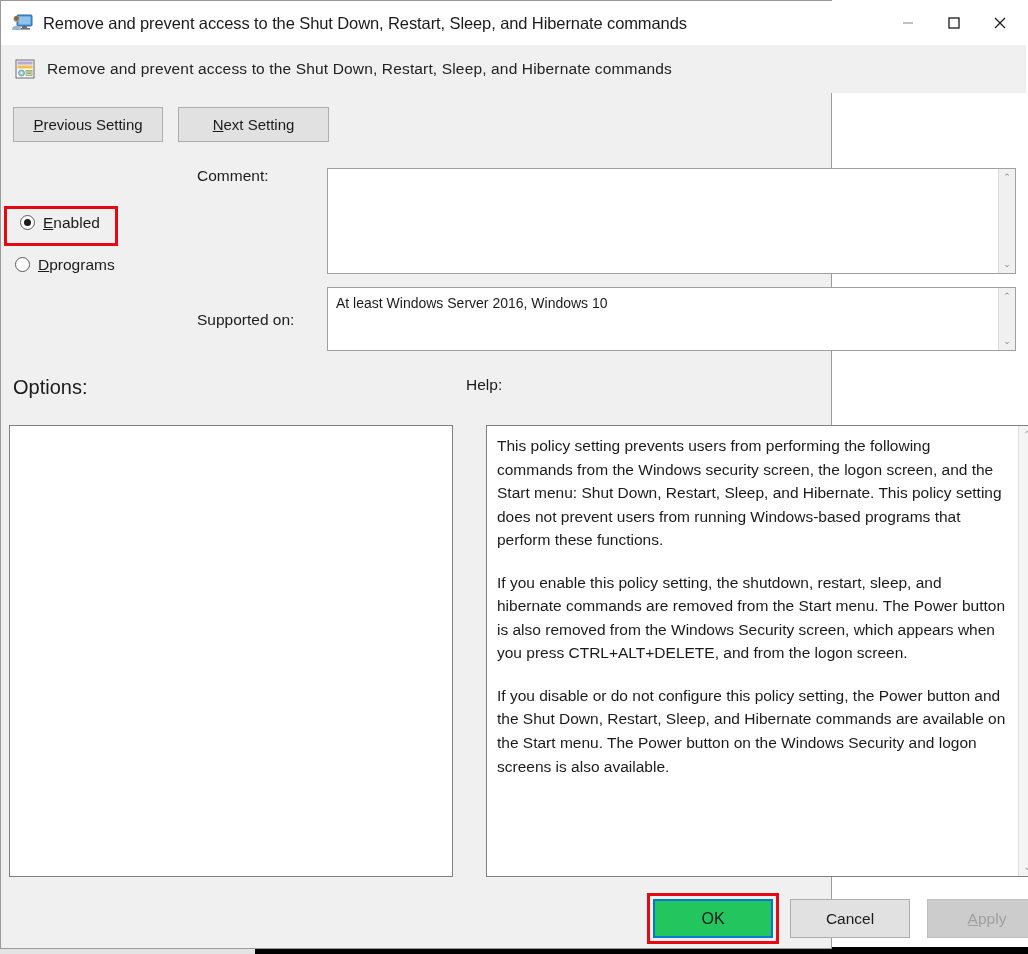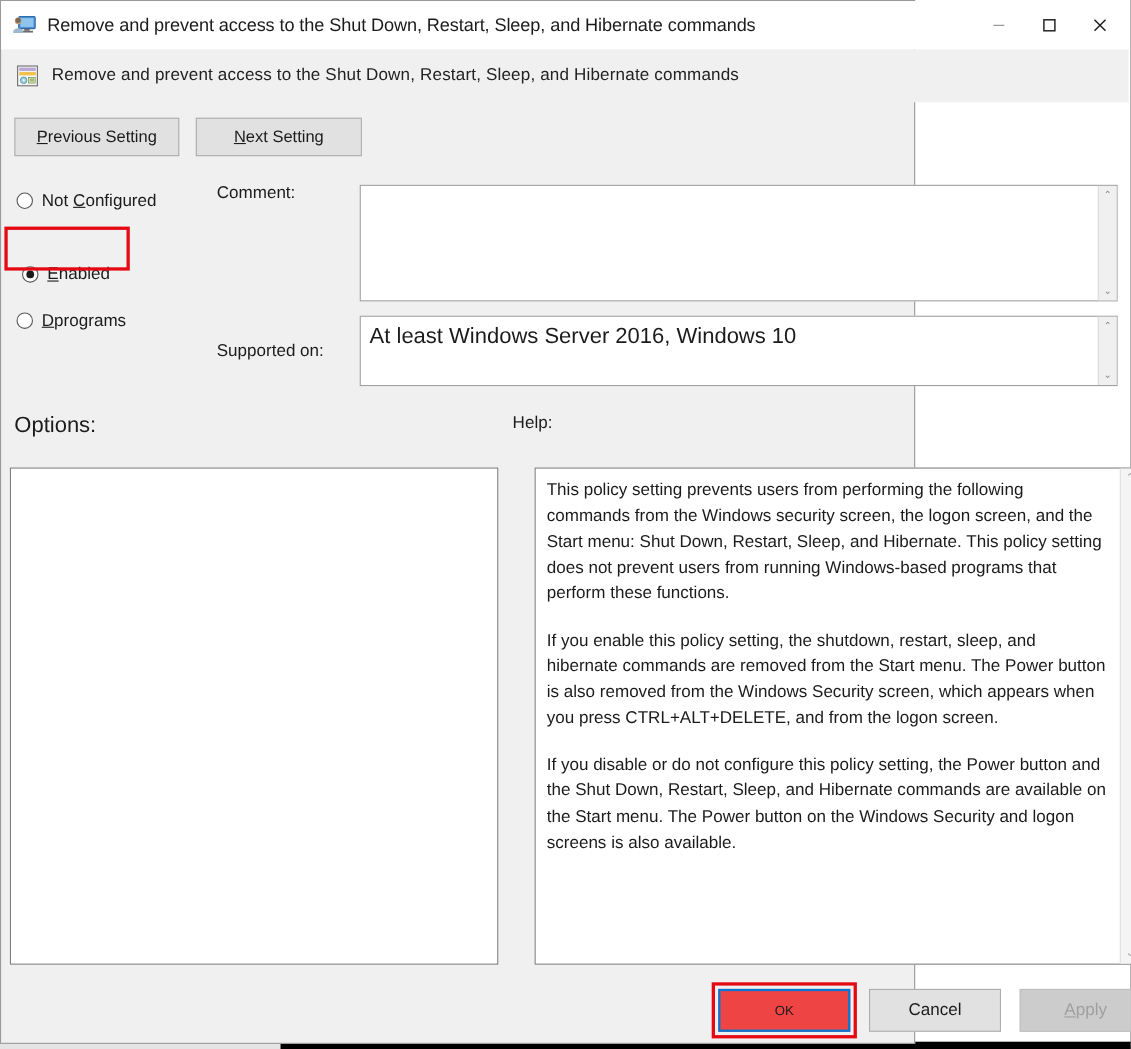--- a/index.html
+++ b/index.html
@@ -253,21 +253,21 @@
     top: 286px;
     width: 689px;
     height: 64px;
     background: #ffffff;
     border: 1px solid #a0a0a0;
     box-sizing: border-box;
     display: flex;
   }
   #supported-text {
     flex: 1 1 auto;
-    font-size: 20px;
+    font-size: 14px;
     color: #1b1b1b;
     padding: 7px 8px;
     white-space: nowrap;
     overflow: hidden;
   }
   
   #options-label {
     position: absolute;
     left: 12px;
     top: 375px;
@@ -340,27 +340,27 @@
   #footer-buttons {
     position: absolute;
     left: 652px;
     top: 898px;
     display: flex;
     gap: 17px;
   }
   #btn-ok {
     width: 120px;
     height: 39px;
-    background: #ef4444;
+    background: #22c55e;
     border: 2px solid #0078d7;
     box-sizing: border-box;
     display: flex;
     align-items: center;
     justify-content: center;
-    font-size: 12px;
+    font-size: 16px;
     color: #1b1b1b;
     font-family: "Liberation Sans", sans-serif;
   }
   #btn-cancel {
     width: 120px;
     height: 39px;
     background: #e1e1e1;
     border: 1px solid #adadad;
     box-sizing: border-box;
     display: flex;
@@ -458,24 +458,20 @@
           <span>revious Setting</span>
       </button>
       <button class="win-button" id="btn-next-setting">
         <span class="accel">N</span>
           <span>ext Setting</span>
       </button>
     </div>
 
     <div id="state-group">
 
-      <div class="radio-row">
-        <span class="radio-circle"></span>
-        <span class="radio-label"><span>Not </span><span class="accel">C</span><span>onfigured</span></span>
-      </div>
 
       <div class="radio-row" id="enabled-row">
         <span class="radio-circle checked"></span>
         <span class="radio-label"><span></span><span class="accel">E</span><span>nabled</span></span>
       </div>
 
       <div class="radio-row">
         <span class="radio-circle"></span>
         <span class="radio-label"><span></span><span class="accel">D</span><span>programs</span></span>
       </div>

